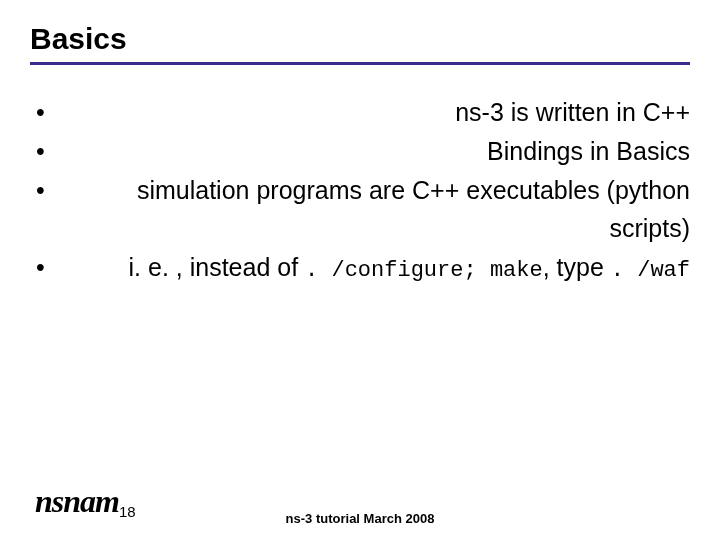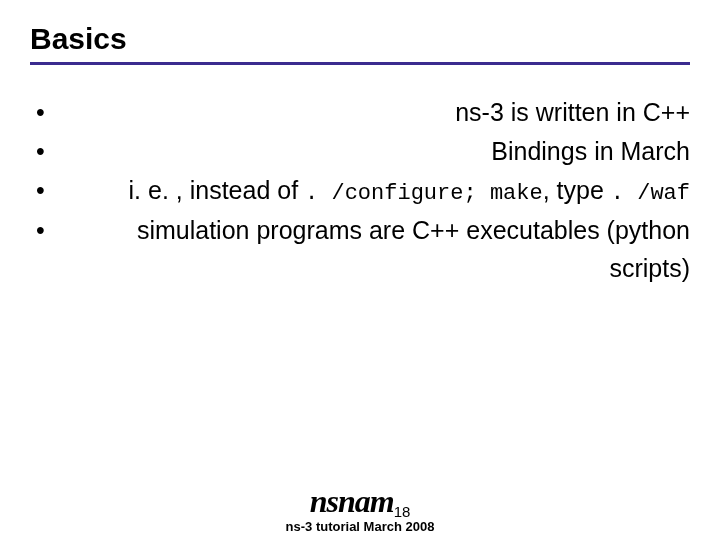--- a/index.html
+++ b/index.html
@@ -4,37 +4,37 @@
 <style>
   * { margin: 0; padding: 0; box-sizing: border-box; }
   html, body { width: 720px; height: 540px; background: #fff; font-family: Arial, Helvetica, sans-serif; color: #000; }
   .slide { position: relative; width: 720px; height: 540px; padding: 22px 30px 0 30px; }
   .title { font-size: 30px; font-weight: bold; margin-bottom: 6px; }
   .rule { height: 3px; background: #3b2b8f; width: 100%; margin-bottom: 28px; }
   .bullets { font-size: 25px; line-height: 1.55; padding-left: 6px; text-align: right; }
   .bullets li { list-style: none; position: relative; padding-left: 28px; }
   .bullets li::before { content: "•"; position: absolute; left: 0; top: 0; }
   .mono { font-family: "Courier New", Courier, monospace; font-size: 22px; }
-  .footer { position: absolute; bottom: 20px; left: 0; width: 100%; display: flex; align-items: flex-end; justify-content: center; padding: 0 24px; }
+  .footer { position: absolute; bottom: 20px; left: 0; width: 100%; display: flex; align-items: flex-end; justify-content: flex-start; padding: 0 35px; }
   .logo { font-family: "Times New Roman", Georgia, serif; font-style: italic; font-weight: 900; font-size: 32px; letter-spacing: -1px; }
-  .foot-center { position: absolute; left: 50%; transform: translateX(-50%); font-size: 13px; font-weight: bold; bottom: 6px; }
+  .foot-center { position: absolute; left: 50%; transform: translateX(-50%); font-size: 13px; font-weight: bold; bottom: 14px; }
   .pagenum { font-size: 15px; }
 </style>
 </head>
 <body>
 
 <div class="slide">
   <div class="title">Basics</div>
   <div class="rule"></div>
 
   <ul class="bullets">
     <li><span>ns-3 is written in C++</span></li>
-    <li><span>Bindings in March</span></li>
+    <li><span>Bindings in Basics</span></li>
+    <li><span>simulation programs are C++ executables (python scripts)</span></li>
     <li><span>i. e. , instead of </span><span class="mono">. /configure; make</span><span>, type </span><span class="mono">. /waf</span></li>
-    <li><span>simulation programs are C++ executables (python scripts)</span></li>
   </ul>
 
   <div class="footer">
     <div class="logo">nsnam</div>
     <div class="pagenum">18</div>
   </div>
   <div class="foot-center">ns-3 tutorial March 2008</div>
 </div>
 
 </body></html>

